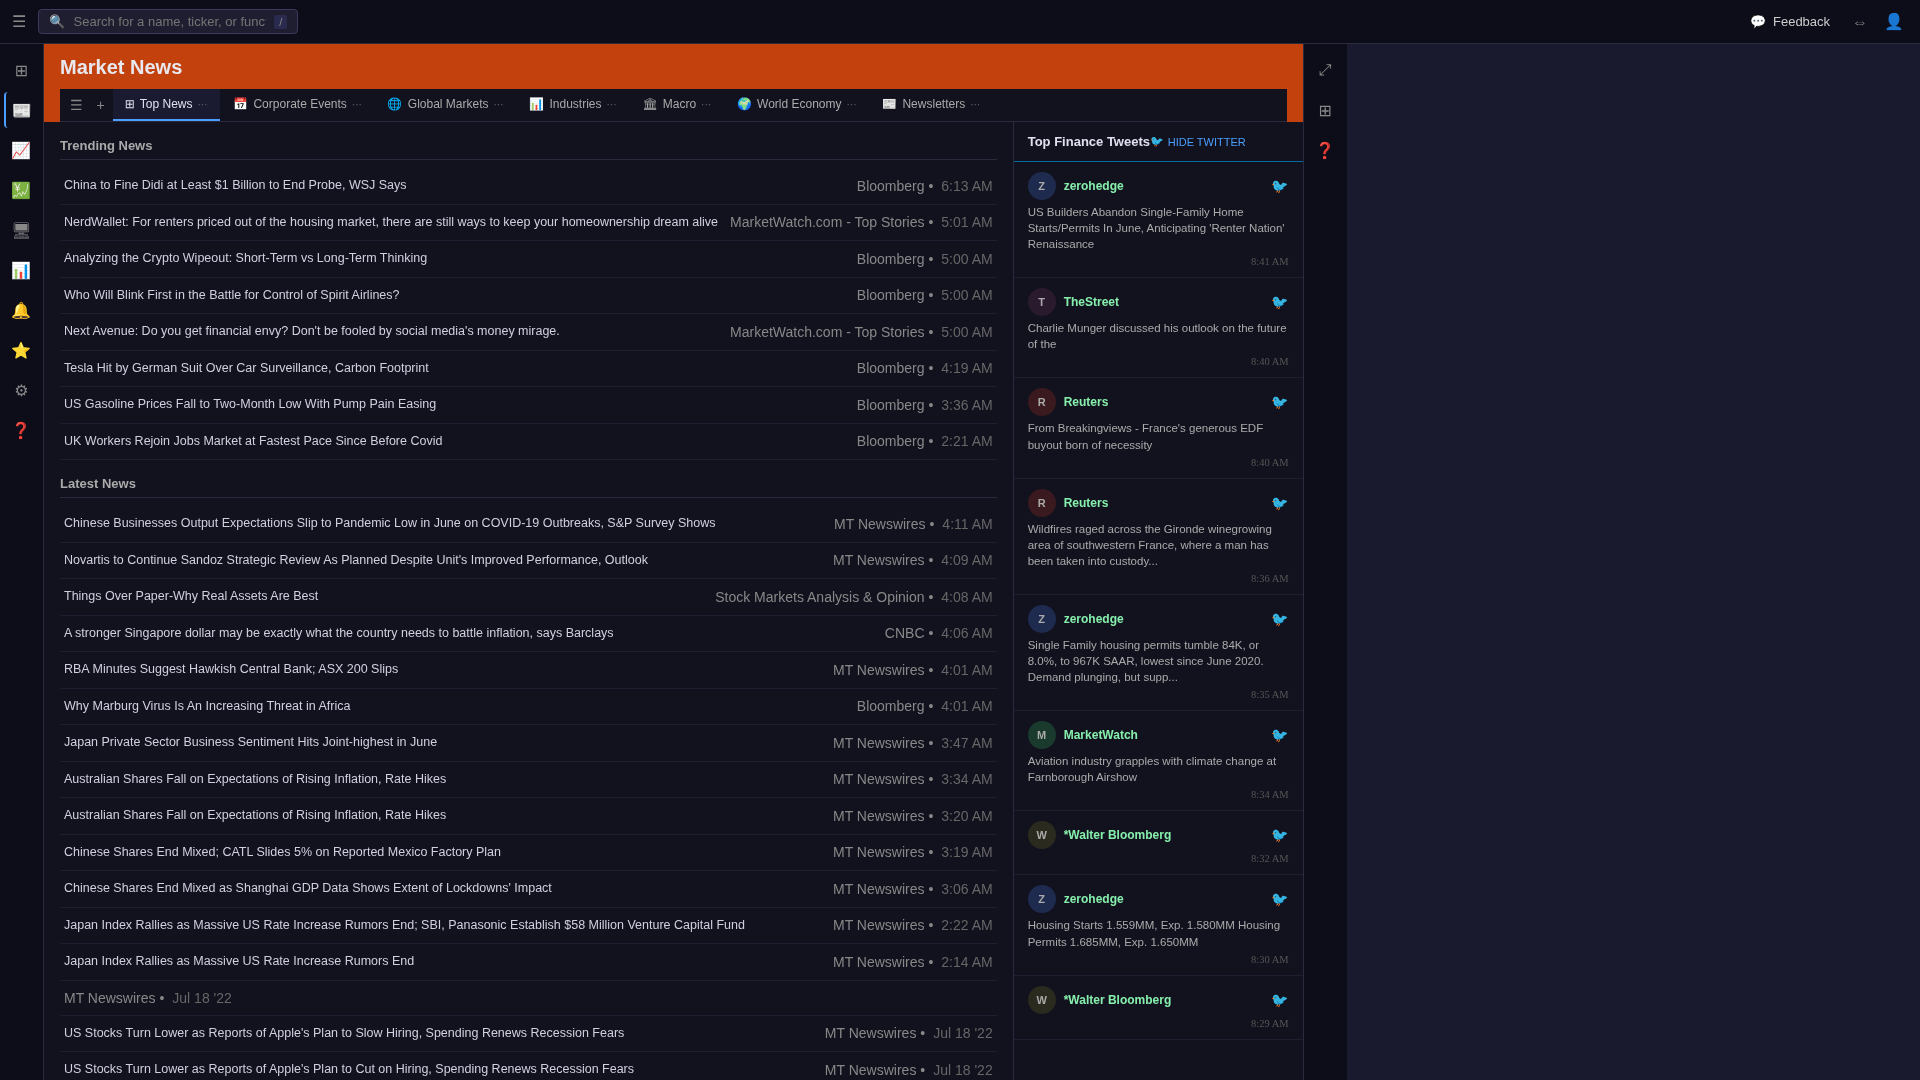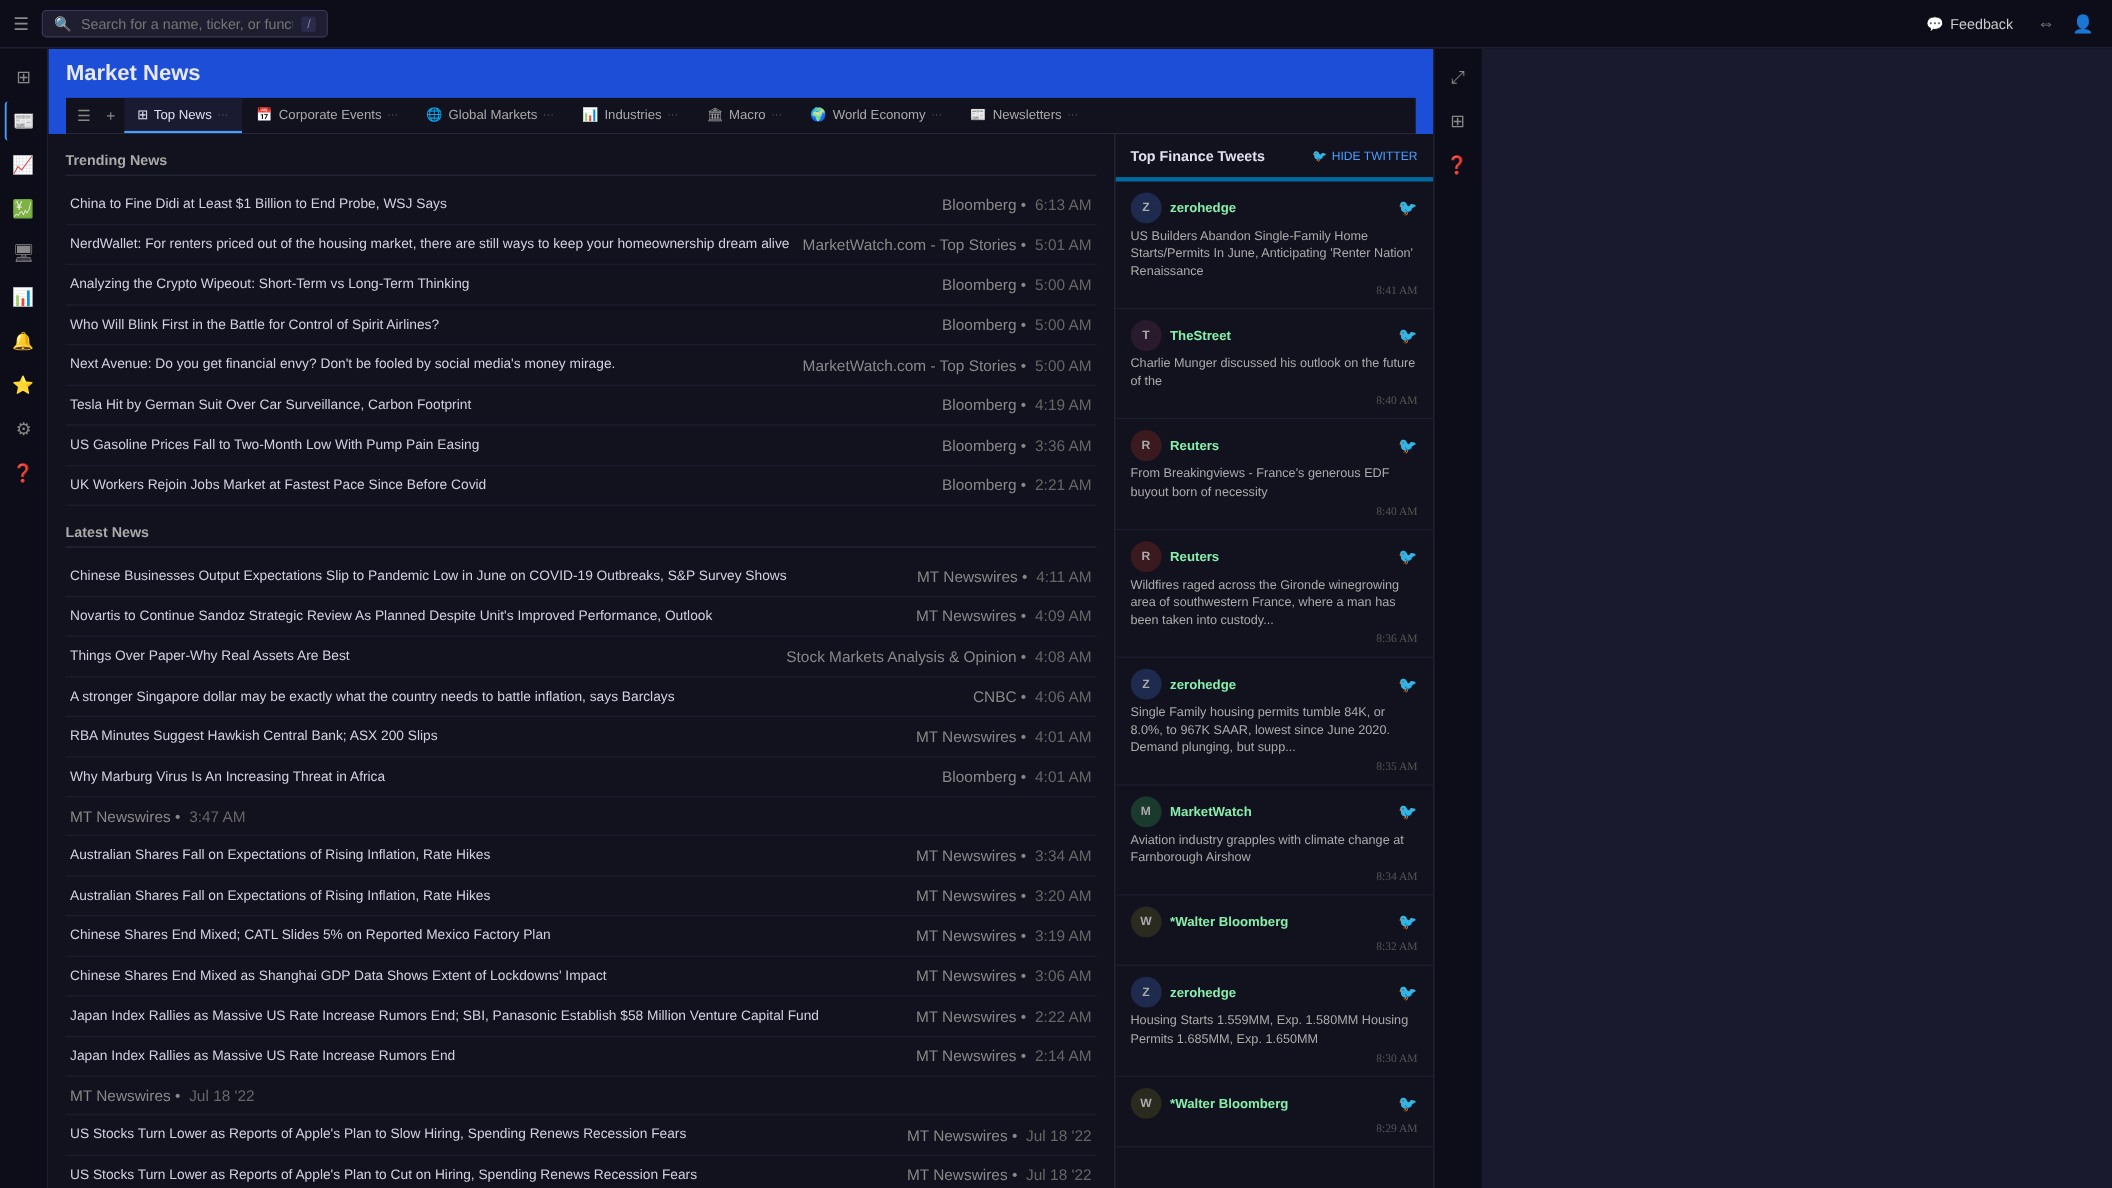--- a/index.html
+++ b/index.html
@@ -69,21 +69,21 @@
     .feedback-btn {
       display: flex; align-items: center; gap: 6px;
       color: #ccc; cursor: pointer; font-size: 13px;
       padding: 4px 10px;
     }
     .icon-btn { color: #888; cursor: pointer; font-size: 16px; padding: 4px; }
 
     
     .page-header {
       padding: 12px 16px 0;
-      background: #1d4ed8;
+      background: #c2410c;
     }
     .page-title {
       font-size: 20px;
       font-weight: 600;
       color: #e8e8f0;
       margin-bottom: 10px;
     }
 
     
     .tabs-bar {
@@ -178,24 +178,23 @@
       width: 290px;
       background: #12121f;
       border-left: 1px solid #2a2a3e;
       display: flex;
       flex-direction: column;
       overflow: hidden;
       flex-shrink: 0;
     }
     .twitter-header {
       display: flex;
-      justify-content: space-between;
       align-items: center;
       padding: 12px 14px;
-      border-bottom: 4px solid #0369a1;
+      border-bottom: 1px solid #0369a1;
     }
     .twitter-header-title {
       font-size: 13px;
       font-weight: 600;
       color: #e0e0f0;
     }
     .hide-twitter-btn {
       display: flex; align-items: center; gap: 4px;
       color: #4a9eff;
       cursor: pointer;
@@ -444,20 +443,21 @@
     </span>
   </div>
               <div class="news-item">
     <span class="news-headline">Why Marburg Virus Is An Increasing Threat in Africa</span>
     <span class="news-meta">
       <span class="news-source">Bloomberg •</span>
       <span class="news-time">4:01 AM</span>
     </span>
   </div>
               <div class="news-item">
+    <span class="news-headline">Japan Private Sector Business Sentiment Hits Joint-highest in June</span>
     <span class="news-meta">
       <span class="news-source">MT Newswires •</span>
       <span class="news-time">3:47 AM</span>
     </span>
   </div>
               <div class="news-item">
     <span class="news-headline">Australian Shares Fall on Expectations of Rising Inflation, Rate Hikes</span>
     <span class="news-meta">
       <span class="news-source">MT Newswires •</span>
       <span class="news-time">3:34 AM</span>

